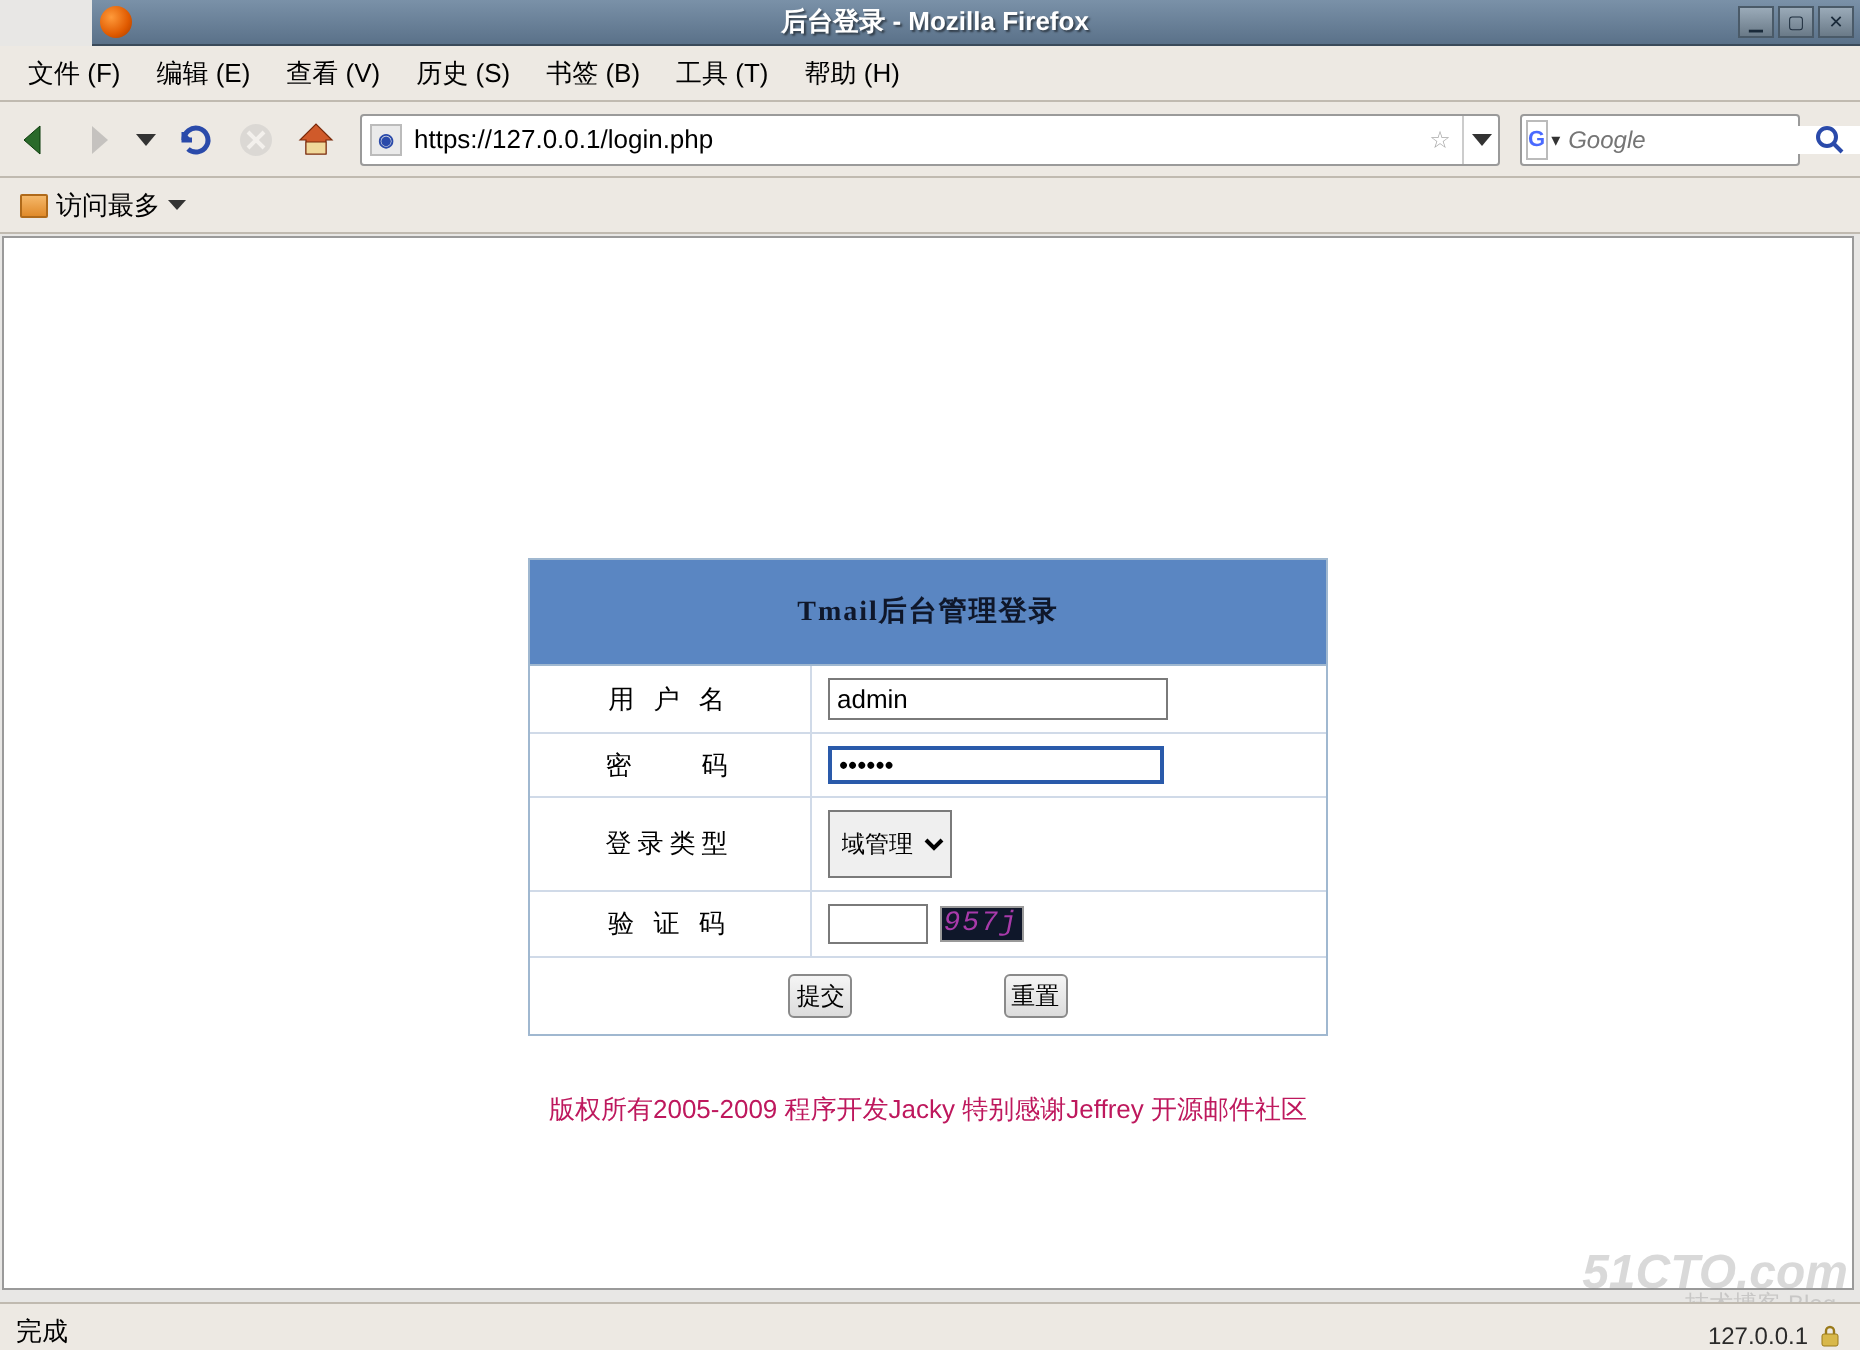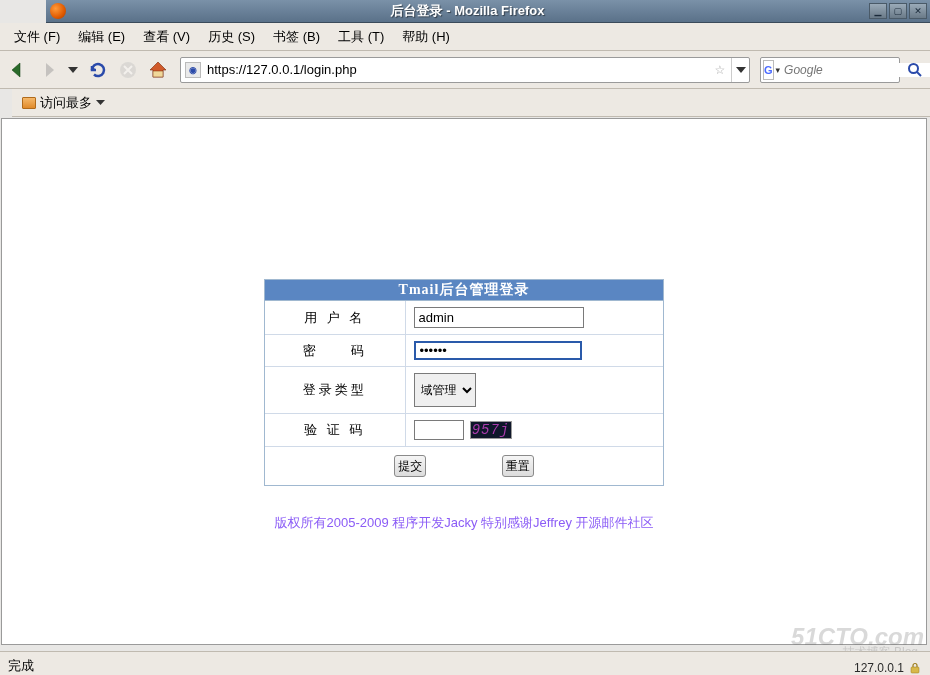--- a/index.html
+++ b/index.html
@@ -161,21 +161,20 @@
       font-style: italic;
       padding-left:2px;
     }
     .bookmarkbar {
       height: 28px;
       background: #ede9e3;
       border-bottom: 1px solid #c0bab0;
       display: flex;
       align-items: center;
       padding-left: 6px;
-      margin-left: 12px;
     }
     .bookmark-item {
       display: flex;
       align-items: center;
       gap: 4px;
       padding: 2px 4px;
       font-size: 13px;
       cursor: pointer;
     }
     .bookmark-folder-icon {
@@ -195,25 +194,25 @@
       flex-direction: column;
       align-items: center;
       padding-top: 160px;
     }
     .login-box {
       width: 400px;
       border: 1px solid #a0b8d0;
     }
     .login-header {
       background: #5a86c2;
-      color: #ffffff;
+      color: #0f172a;
       font-weight: bold;
       font-size: 14px;
       text-align: center;
-      padding: 1px 0;
+      padding: 17px 0;
       border-bottom: 1px solid #a0b8d0;
       font-family: "SimSun", serif;
       letter-spacing: 1px;
     }
     .login-table { width: 100%; border-collapse: collapse; }
     .login-row td {
       border-bottom: 1px solid #d0dae8;
       padding: 6px 8px;
       vertical-align: middle;
     }
@@ -272,21 +271,21 @@
       border: 1px solid #8a8a8a;
       background: linear-gradient(to bottom, #f5f5f5, #dcdcdc);
       font-size: 12px;
       cursor: pointer;
       margin: 0 36px;
       border-radius: 3px;
     }
     .footer-text {
       margin-top: 28px;
       font-size: 13px;
-      color: #8b5cf6;
+      color: #be185d;
     }
     .statusbar {
       position: absolute;
       bottom: 0; left: 0; right: 0;
       height: 24px;
       background: #ede9e3;
       border-top: 1px solid #c0bab0;
       display: flex;
       align-items: flex-end;
       padding: 0 8px;

